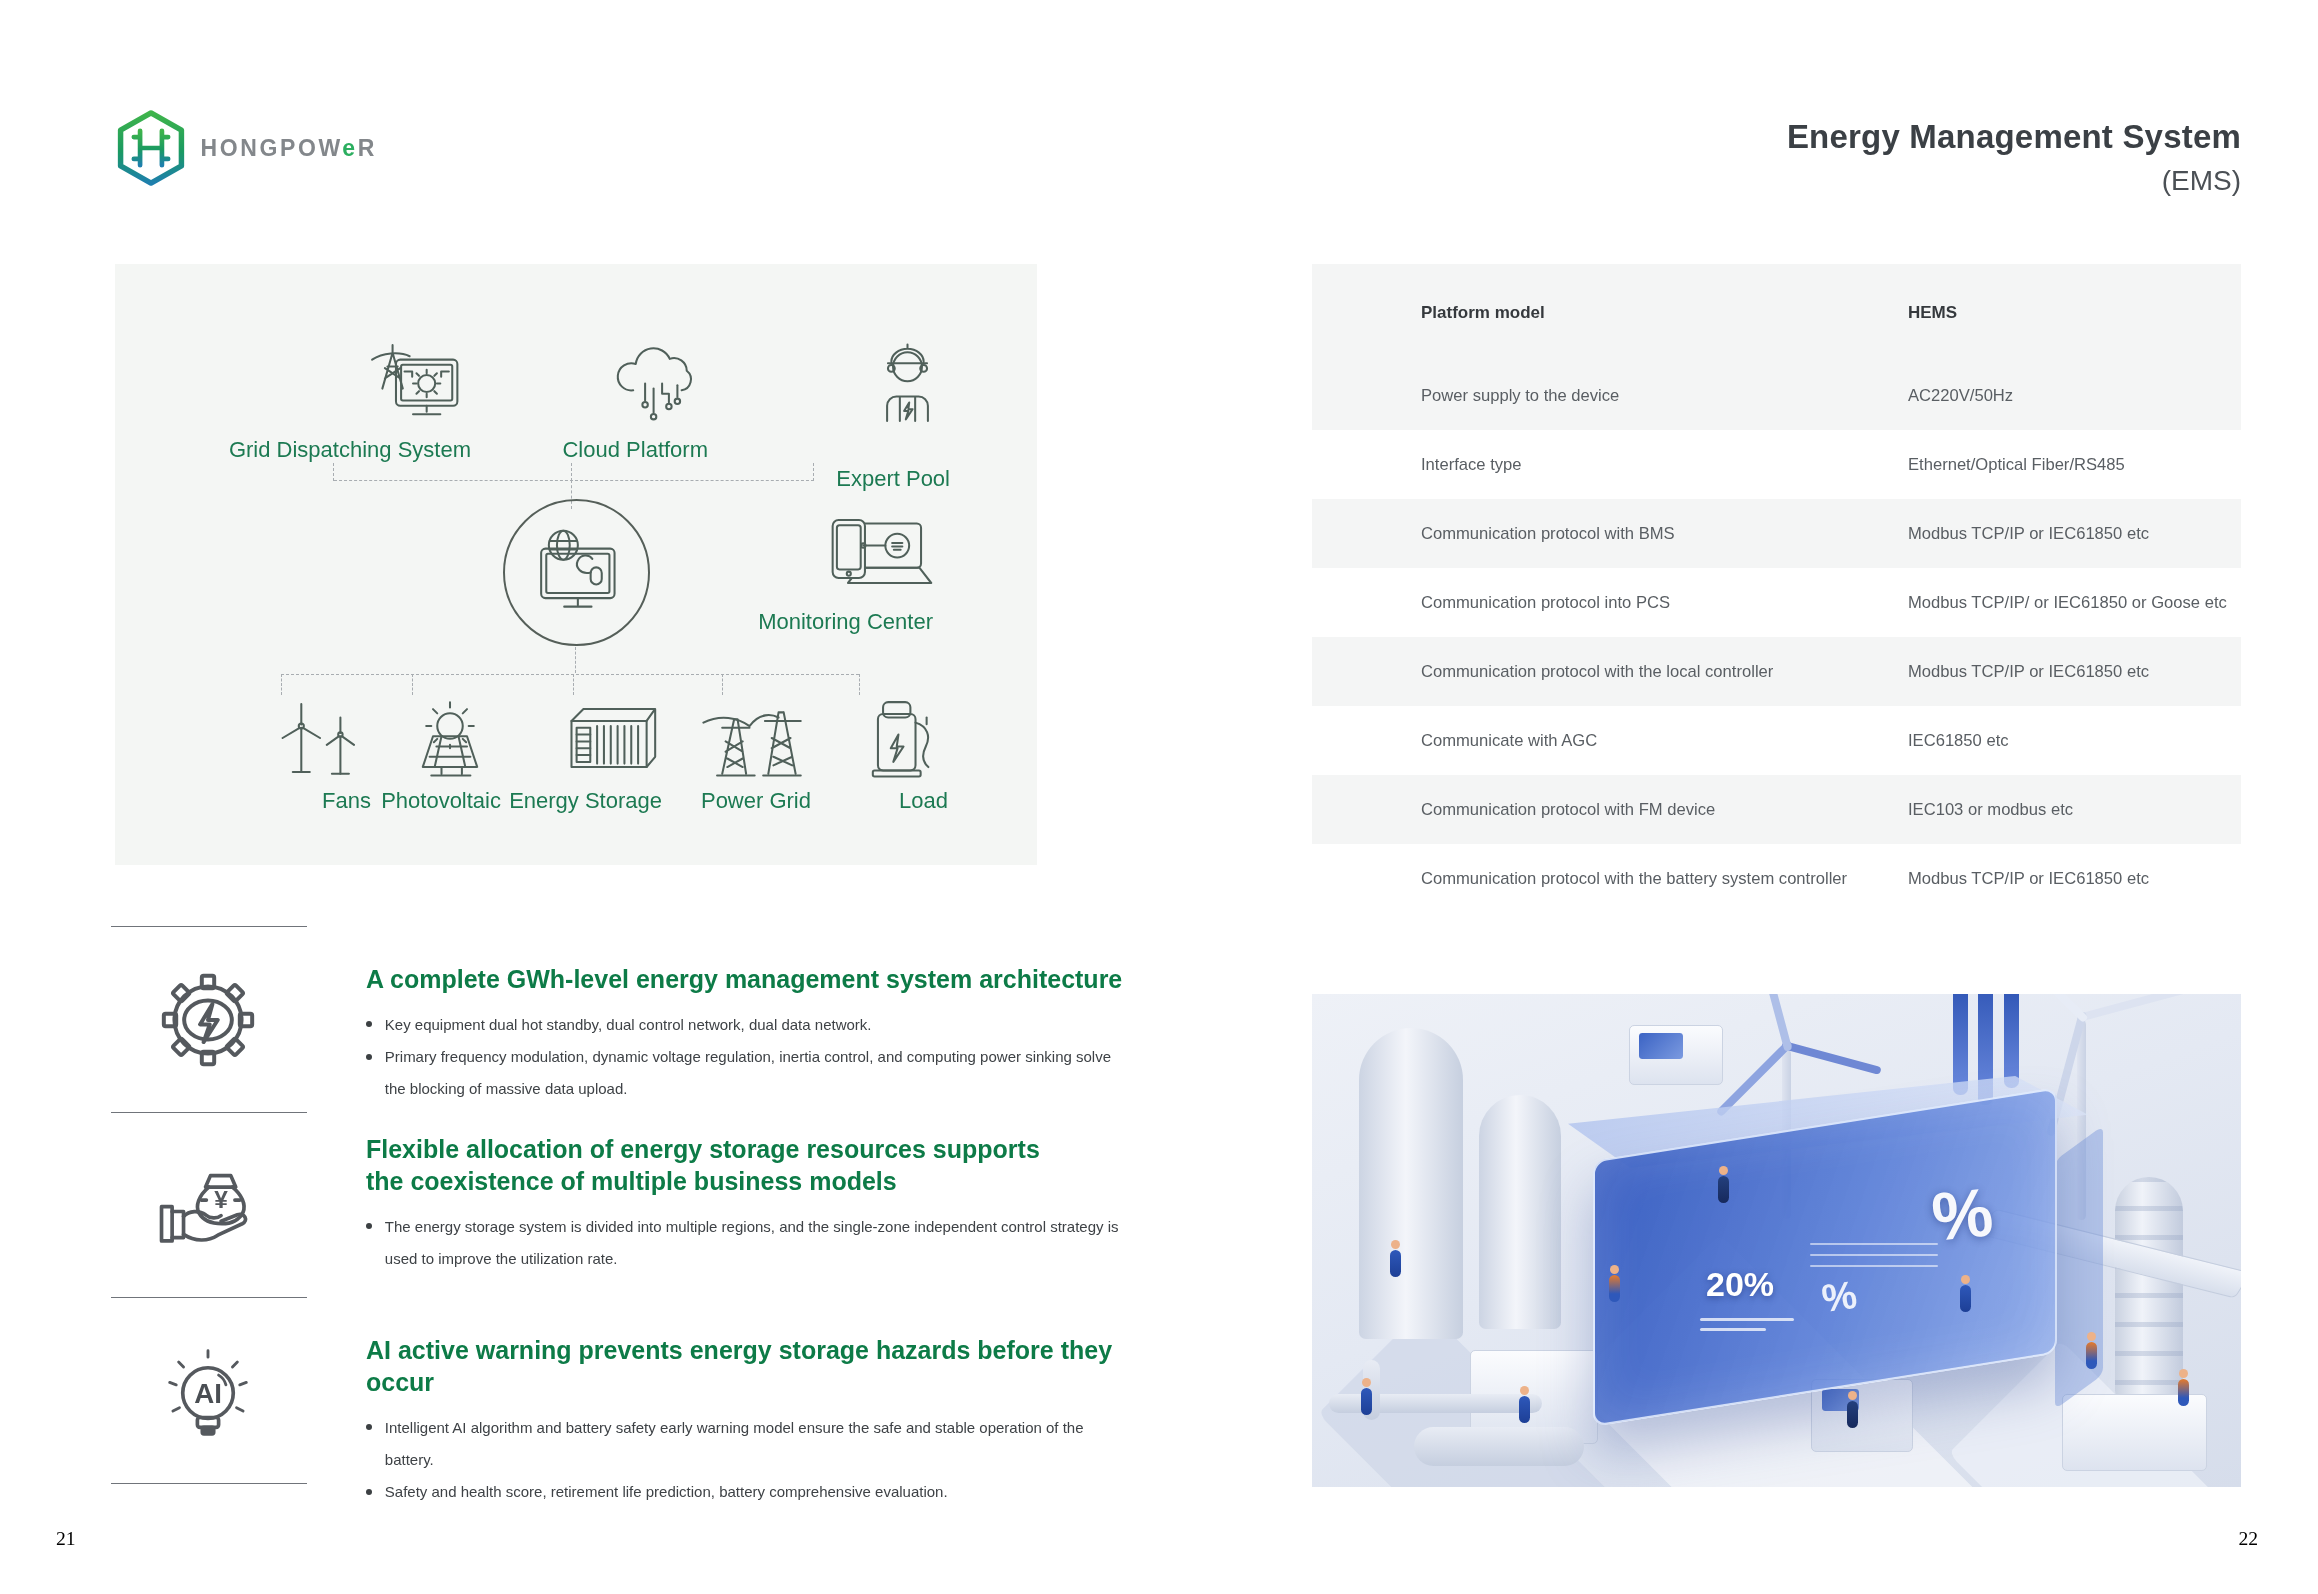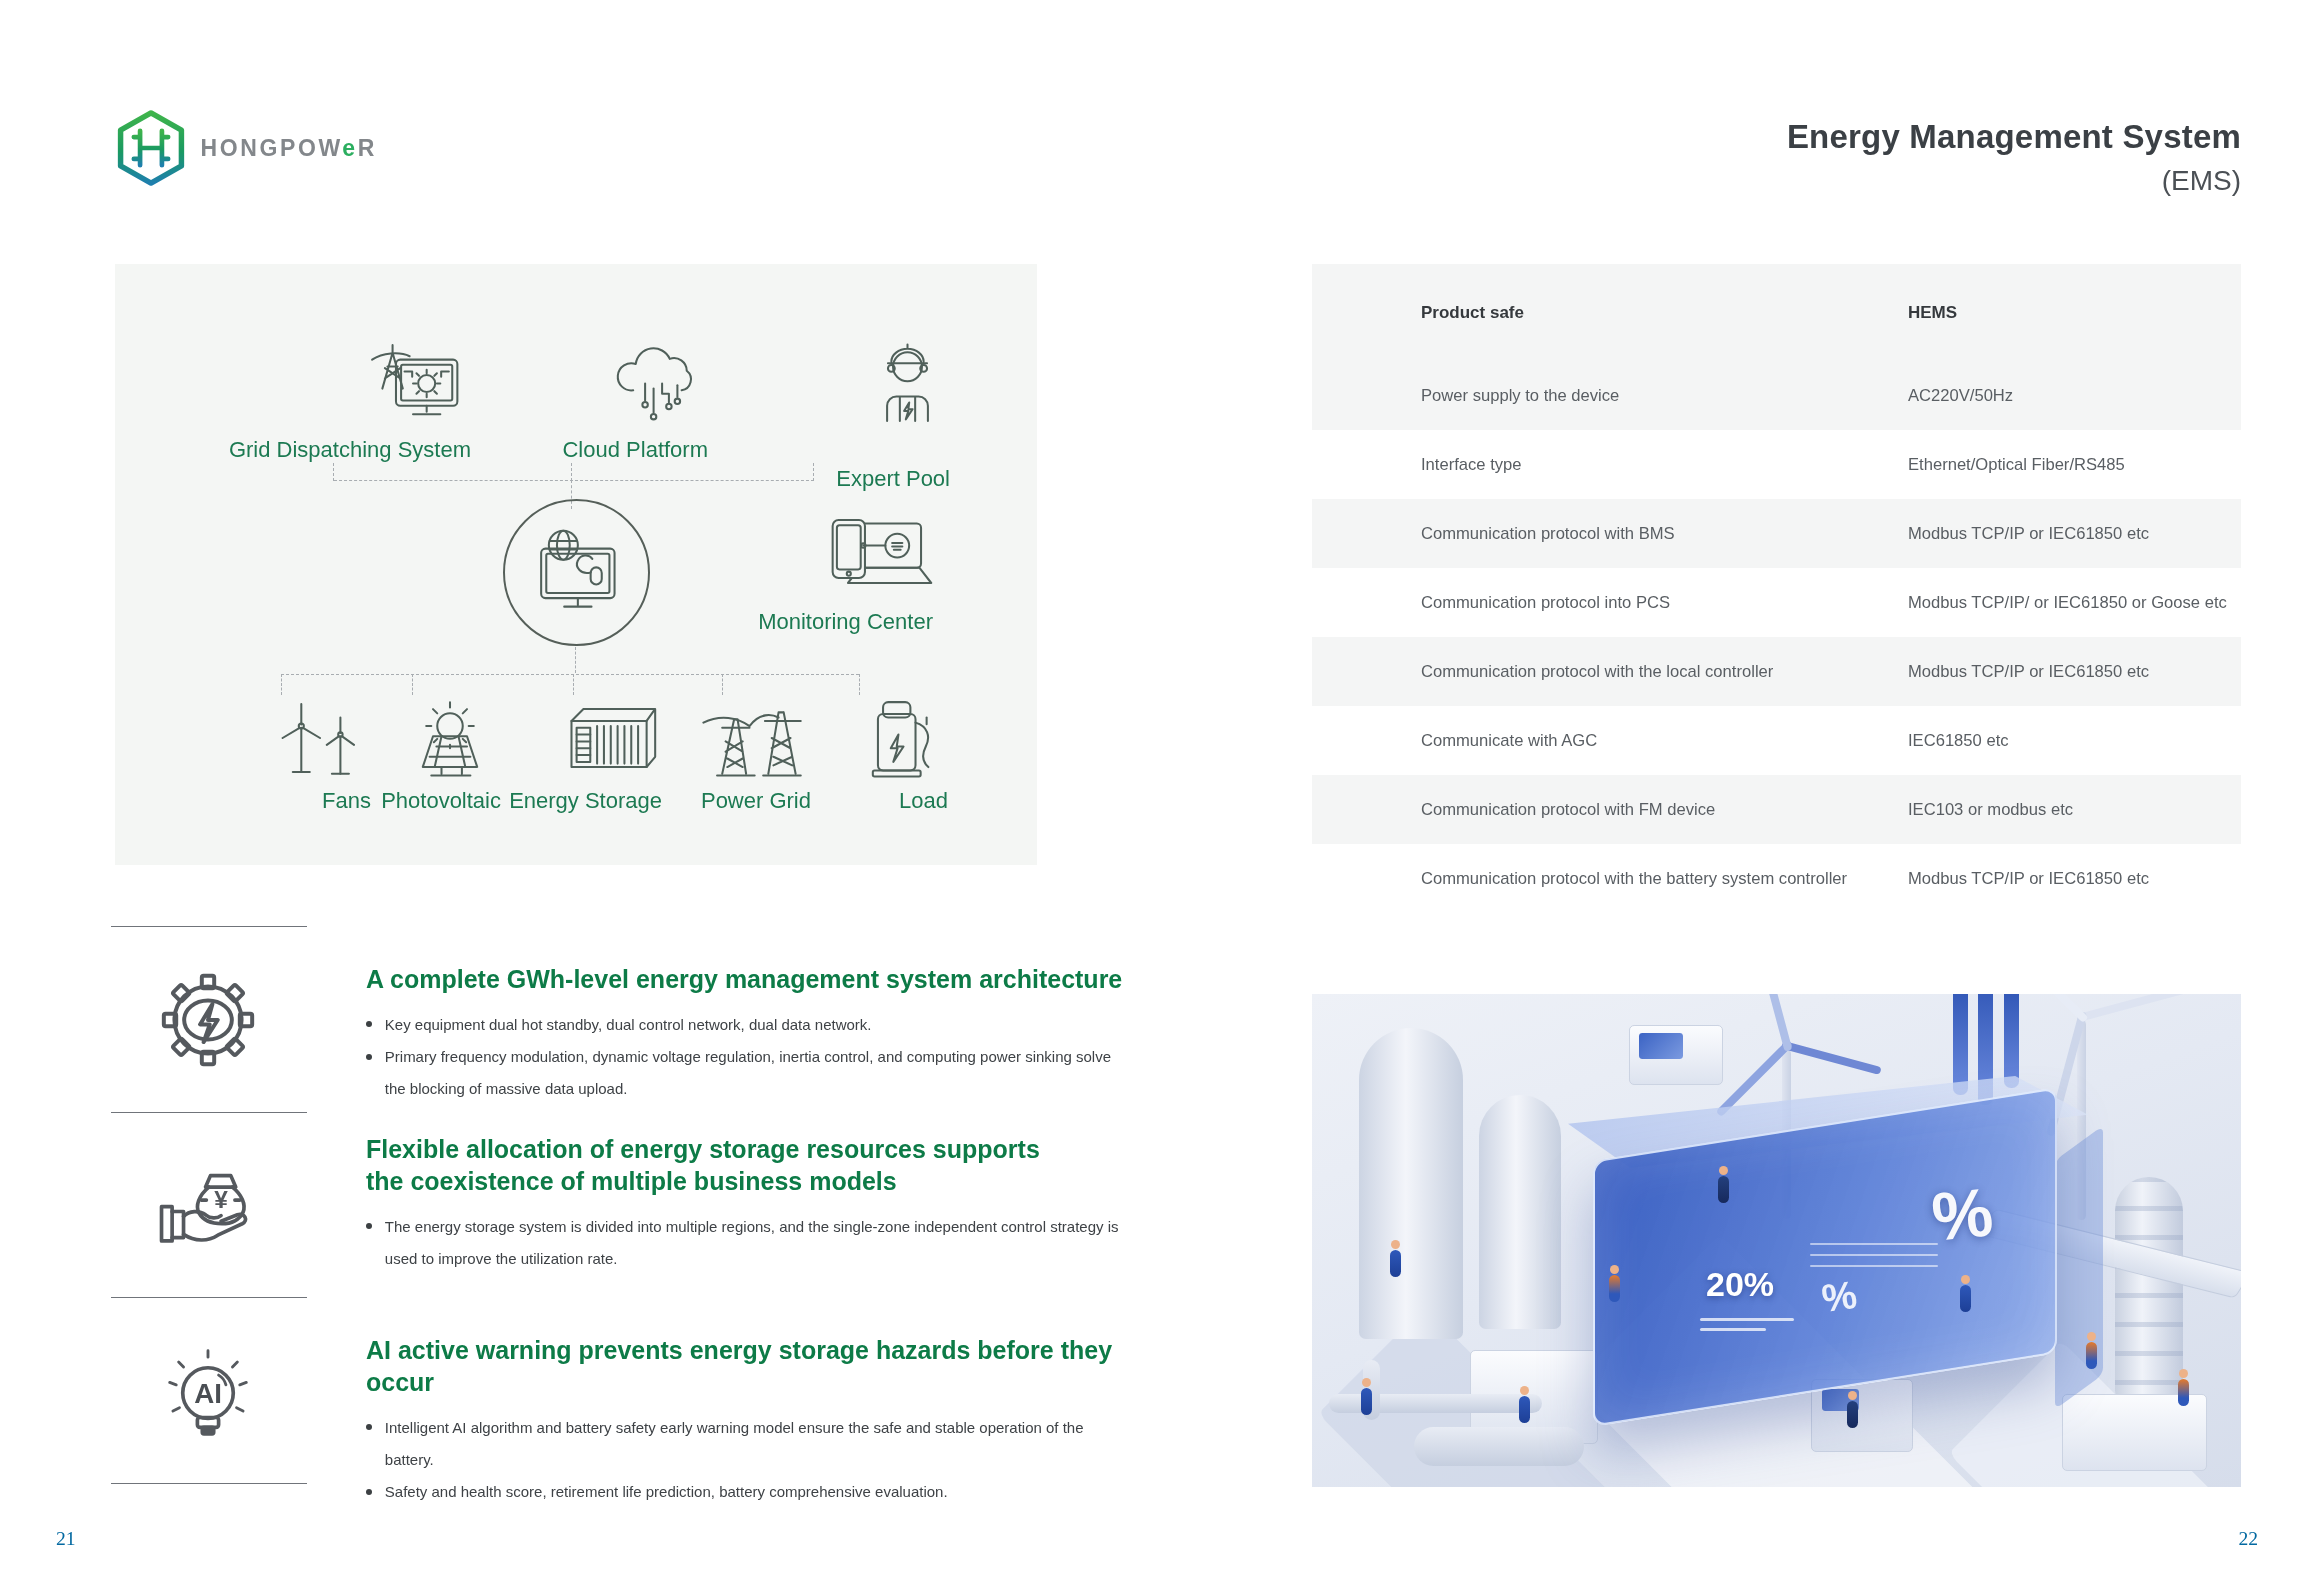--- a/index.html
+++ b/index.html
@@ -87,21 +87,21 @@
   .box { position:absolute; background:linear-gradient(180deg,#fbfcfe,#dde3ef); border:1.7px solid #cbd3e2; border-radius:5.1px; }
   .bluescreen { position:absolute; background:linear-gradient(135deg,#3b63c4,#7b9ae0); border-radius:3.4px; }
   .worker { position:absolute; width:11px; height:27px; border-radius:6px; }
   .worker::before { content:''; position:absolute; top:-10.2px; left:0.9px; width:9.4px; height:9.4px; border-radius:50%;
                     background:#edb289; }
   .worker.blue { background:linear-gradient(180deg,#2e58ba,#1d3f96); }
   .worker.orange { background:linear-gradient(180deg,#e67a2b,#2e58ba 70%); }
   .worker.navy { background:linear-gradient(180deg,#24407e,#16295c); }
 
   
-  .pagenum { position:absolute; top:1528px; font-family:"Liberation Serif", serif; font-size:19.6px; color:#0369a1; }
+  .pagenum { position:absolute; top:1528px; font-family:"Liberation Serif", serif; font-size:19.6px; color:#000000; }
   .pagenum.left { left:56px; }
   .pagenum.right { right:61px; }
 </style>
 </head>
 <body>
 
 <div class="spread">
 
   <div class="logo">
     <svg width="72" height="78" viewBox="0 0 90 100">
@@ -382,21 +382,21 @@
 
   <div class="pagenum left">21</div>
 
   <div class="title-block">
     <div class="title-main">Energy Management System</div>
     <div class="title-sub">(EMS)</div>
   </div>
 
   <div class="spec-table">
     <div class="t-row t-head">
-      <div class="t-c1">Product safe</div>
+      <div class="t-c1">Platform model</div>
       <div class="t-c2">HEMS</div>
     </div>
     <div class="t-row data">
       <div class="t-c1">Power supply to the device</div>
       <div class="t-c2">AC220V/50Hz</div>
     </div>
     <div class="t-row data">
       <div class="t-c1">Interface type</div>
       <div class="t-c2">Ethernet/Optical Fiber/RS485</div>
     </div>

